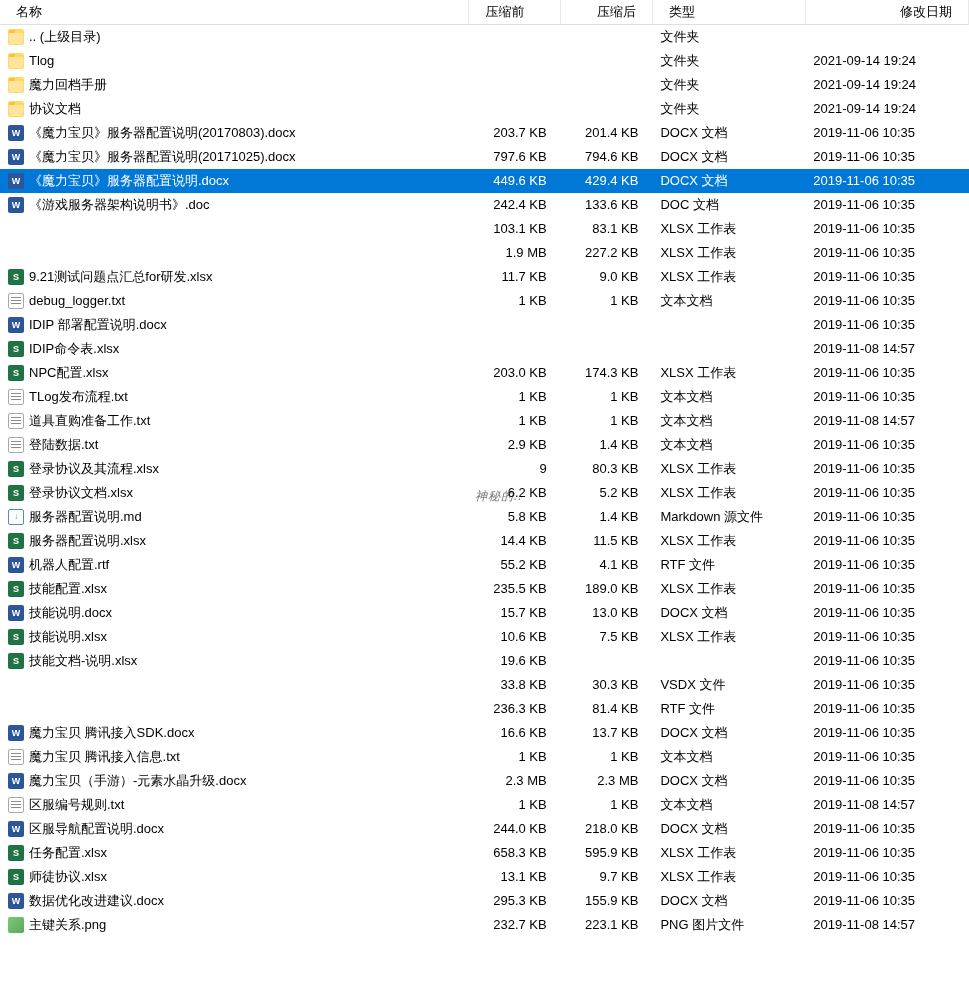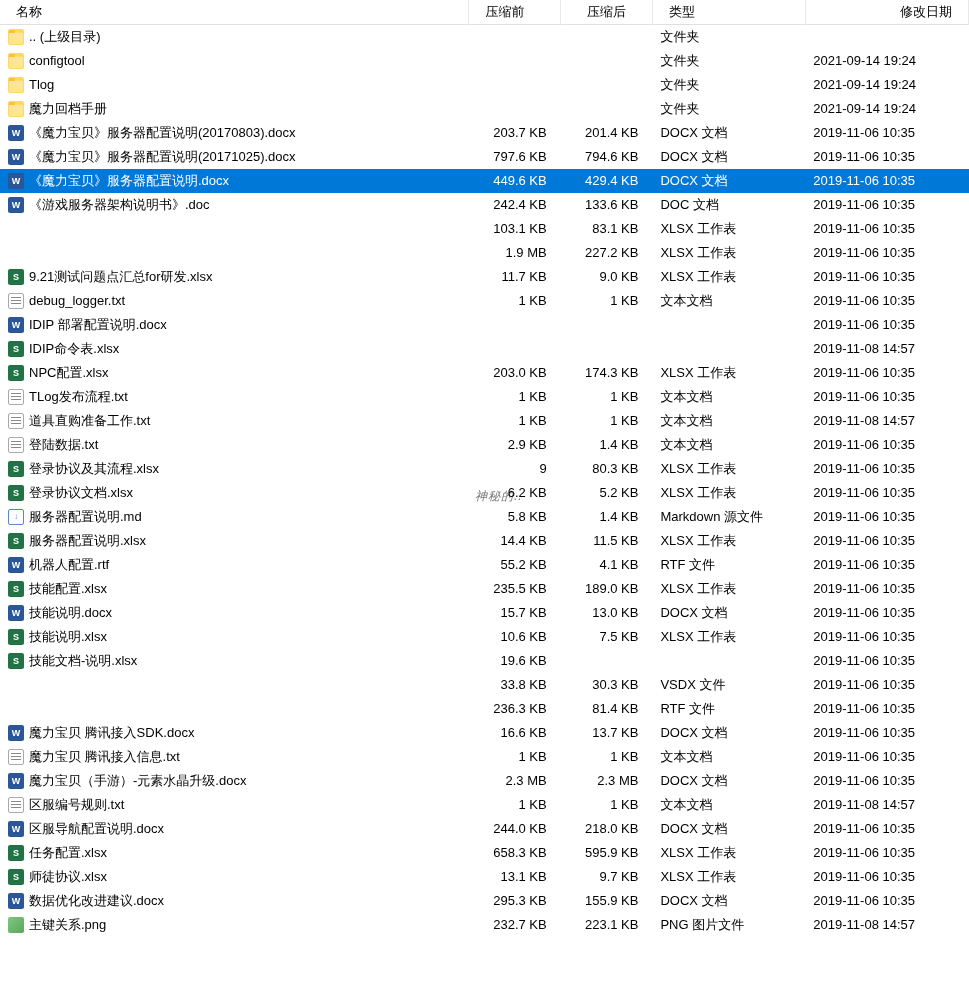--- a/index.html
+++ b/index.html
@@ -26,21 +26,21 @@
     .header-cell {
       text-align: left;
       padding: 3px 16px;
       font-weight: normal;
       font-size: 13px;
       border-right: 1px solid #e8e8e8;
       white-space: nowrap;
     }
     .col-name { width: 460px; }
     .col-before { width: 90px; text-align: left; }
-    .col-after { width: 90px; text-align: center; }
+    .col-after { width: 90px; text-align: right; }
     .col-type { width: 150px; text-align: left; }
     .col-date { width: 160px; text-align: right; }
     .data-row {
       height: 24px;
       line-height: 24px;
     }
     .data-row.selected {
       background: #0078d7;
       color: #ffffff;
     }
@@ -164,45 +164,45 @@
         </td>
         <td class="data-cell cell-right"></td>
         <td class="data-cell cell-right"></td>
         <td class="data-cell">文件夹</td>
         <td class="data-cell"></td>
       </tr>
       <tr class="data-row">
         <td class="data-cell">
           <div class="cell-name">
             <span class="file-icon icon-folder"></span>
-            <span>configtool</span>
+            <span>Tlog</span>
           </div>
         </td>
         <td class="data-cell cell-right"></td>
         <td class="data-cell cell-right"></td>
         <td class="data-cell">文件夹</td>
         <td class="data-cell">2021-09-14 19:24</td>
       </tr>
       <tr class="data-row">
         <td class="data-cell">
           <div class="cell-name">
             <span class="file-icon icon-folder"></span>
-            <span>Tlog</span>
+            <span>魔力回档手册</span>
           </div>
         </td>
         <td class="data-cell cell-right"></td>
         <td class="data-cell cell-right"></td>
         <td class="data-cell">文件夹</td>
         <td class="data-cell">2021-09-14 19:24</td>
       </tr>
       <tr class="data-row">
         <td class="data-cell">
           <div class="cell-name">
             <span class="file-icon icon-folder"></span>
-            <span>魔力回档手册</span>
+            <span>协议文档</span>
           </div>
         </td>
         <td class="data-cell cell-right"></td>
         <td class="data-cell cell-right"></td>
         <td class="data-cell">文件夹</td>
         <td class="data-cell">2021-09-14 19:24</td>
       </tr>
       <tr class="data-row">
         <td class="data-cell">
           <div class="cell-name">

